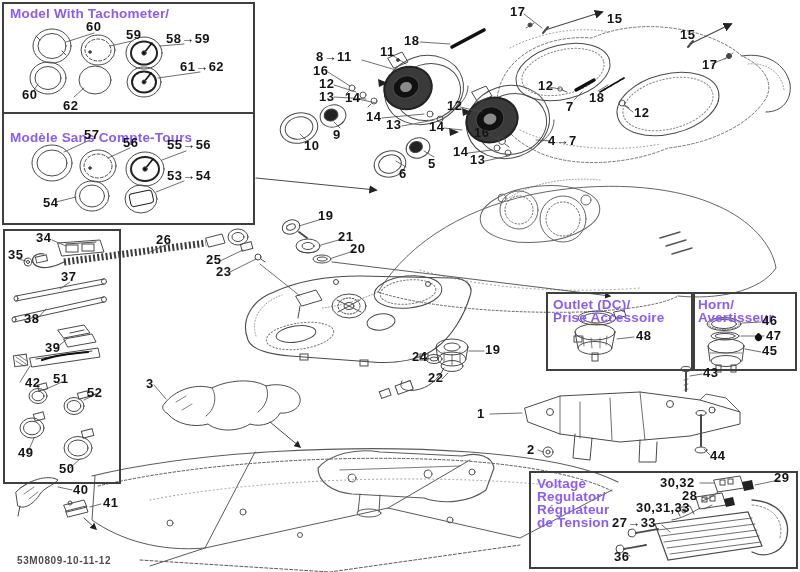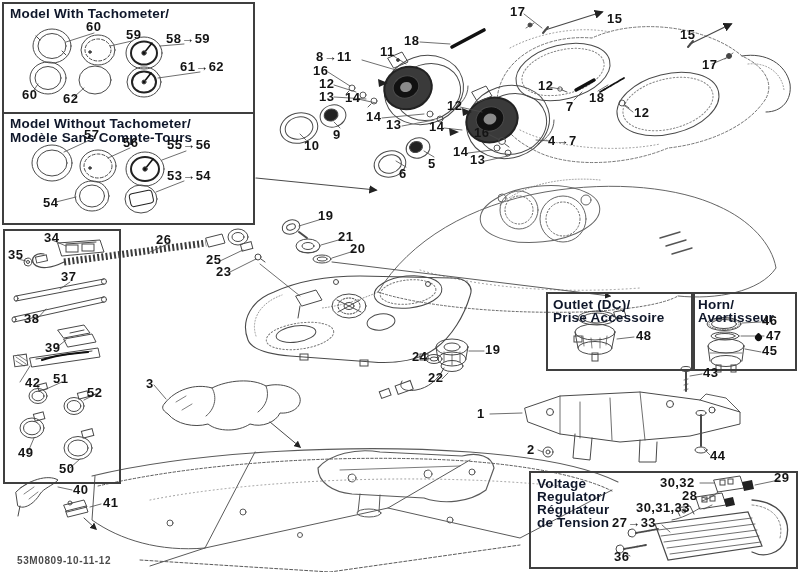--- a/index.html
+++ b/index.html
@@ -1,21 +1,21 @@
 <!DOCTYPE html>
 <html><head>
 <meta charset="utf-8">
 <style>
   html,body{margin:0;padding:0;background:#fff;}
   #stage{position:relative;width:800px;height:572px;background:#fff;
          font-family:"Liberation Sans",sans-serif;overflow:hidden;}
   #art{position:absolute;left:0;top:0;}
   .panel{position:absolute;border:2px solid #3f3f3f;background:transparent;}
   .panel-title{position:absolute;font:700 13.5px/15px "Liberation Sans",sans-serif;
-               color:#0f172a;letter-spacing:.2px;white-space:nowrap;}
+               color:#8b5cf6;letter-spacing:.2px;white-space:nowrap;}
   .callout{position:absolute;font:700 13px/13px "Liberation Sans",sans-serif;
            color:#141414;letter-spacing:.4px;white-space:nowrap;}
   #footer-code{position:absolute;left:17px;top:555px;
                font:600 10px/12px "Liberation Sans",sans-serif;color:#4c4c4c;letter-spacing:.6px;}
   #lubricant-icon{position:absolute;left:755px;top:332px;width:8px;height:9px;}
   #lubricant-icon:before{content:"";position:absolute;left:0;top:2px;width:7px;height:7px;
                          background:#111;border-radius:50% 15% 50% 50%;transform:rotate(-45deg);}
 </style>
 </head>
 <body>
@@ -440,40 +440,39 @@
 </svg>
 
 <div class="panel" style="left:2px;top:2px;width:249px;height:108px"></div>
 <div class="panel" style="left:2px;top:112px;width:249px;height:109px"></div>
 <div class="panel" style="left:3px;top:229px;width:114px;height:251px"></div>
 <div class="panel" style="left:546px;top:292px;width:145px;height:75px"></div>
 <div class="panel" style="left:691px;top:292px;width:102px;height:75px"></div>
 <div class="panel" style="left:529px;top:471px;width:265px;height:94px"></div>
 
 <div class="panel-title" style="left:10px;top:6px">Model With Tachometer/</div>
-<div class="panel-title" style="left:10px;top:116px">Model Without Tachometer/</div>
 <div class="panel-title" style="left:10px;top:130px">Modèle Sans Compte-Tours</div>
 <div class="panel-title" style="left:553px;top:297px">Outlet (DC)/</div>
 <div class="panel-title" style="left:553px;top:310px">Prise Accessoire</div>
 <div class="panel-title" style="left:698px;top:297px">Horn/</div>
 <div class="panel-title" style="left:698px;top:310px">Avertisseur</div>
 <div class="panel-title" style="left:537px;top:476px">Voltage</div>
 <div class="panel-title" style="left:537px;top:489px">Regulator/</div>
 <div class="panel-title" style="left:537px;top:502px">Régulateur</div>
 <div class="panel-title" style="left:537px;top:515px">de Tension</div>
 
 <div id="lubricant-icon"></div>
 
 <div id="callout-layer">
       <span class="callout" style="left: 86px; top: 20px;">60</span>
       <span class="callout" style="left: 126px; top: 28px;">59</span>
       <span class="callout" style="left: 166px; top: 32px;">58→59</span>
       <span class="callout" style="left: 180px; top: 60px;">61→62</span>
       <span class="callout" style="left: 22px; top: 88px;">60</span>
-      <span class="callout" style="left: 63px; top: 92px;">62</span>
+      <span class="callout" style="left: 63px; top: 99px;">62</span>
       <span class="callout" style="left: 510px; top: 5px;">17</span>
       <span class="callout" style="left: 607px; top: 12px;">15</span>
       <span class="callout" style="left: 404px; top: 34px;">18</span>
       <span class="callout" style="left: 380px; top: 45px;">11</span>
       <span class="callout" style="left: 316px; top: 50px;">8→11</span>
       <span class="callout" style="left: 313px; top: 64px;">16</span>
       <span class="callout" style="left: 319px; top: 77px;">12</span>
       <span class="callout" style="left: 319px; top: 90px;">13</span>
       <span class="callout" style="left: 345px; top: 91px;">14</span>
       <span class="callout" style="left: 680px; top: 28px;">15</span>
@@ -498,21 +497,21 @@
       <span class="callout" style="left: 123px; top: 136px;">56</span>
       <span class="callout" style="left: 167px; top: 138px;">55→56</span>
       <span class="callout" style="left: 167px; top: 169px;">53→54</span>
       <span class="callout" style="left: 43px; top: 196px;">54</span>
       <span class="callout" style="left: 318px; top: 209px;">19</span>
       <span class="callout" style="left: 338px; top: 230px;">21</span>
       <span class="callout" style="left: 350px; top: 242px;">20</span>
       <span class="callout" style="left: 156px; top: 233px;">26</span>
       <span class="callout" style="left: 206px; top: 253px;">25</span>
       <span class="callout" style="left: 216px; top: 265px;">23</span>
-      <span class="callout" style="left: 44px; top: 231px;">34</span>
+      <span class="callout" style="left: 36px; top: 231px;">34</span>
       <span class="callout" style="left: 8px; top: 248px;">35</span>
       <span class="callout" style="left: 61px; top: 270px;">37</span>
       <span class="callout" style="left: 24px; top: 312px;">38</span>
       <span class="callout" style="left: 45px; top: 341px;">39</span>
       <span class="callout" style="left: 8px; top: 376px; margin-left: 17px;">42</span>
       <span class="callout" style="left: 53px; top: 372px;">51</span>
       <span class="callout" style="left: 87px; top: 386px;">52</span>
       <span class="callout" style="left: 18px; top: 446px;">49</span>
       <span class="callout" style="left: 59px; top: 462px;">50</span>
       <span class="callout" style="left: 636px; top: 329px;">48</span>

